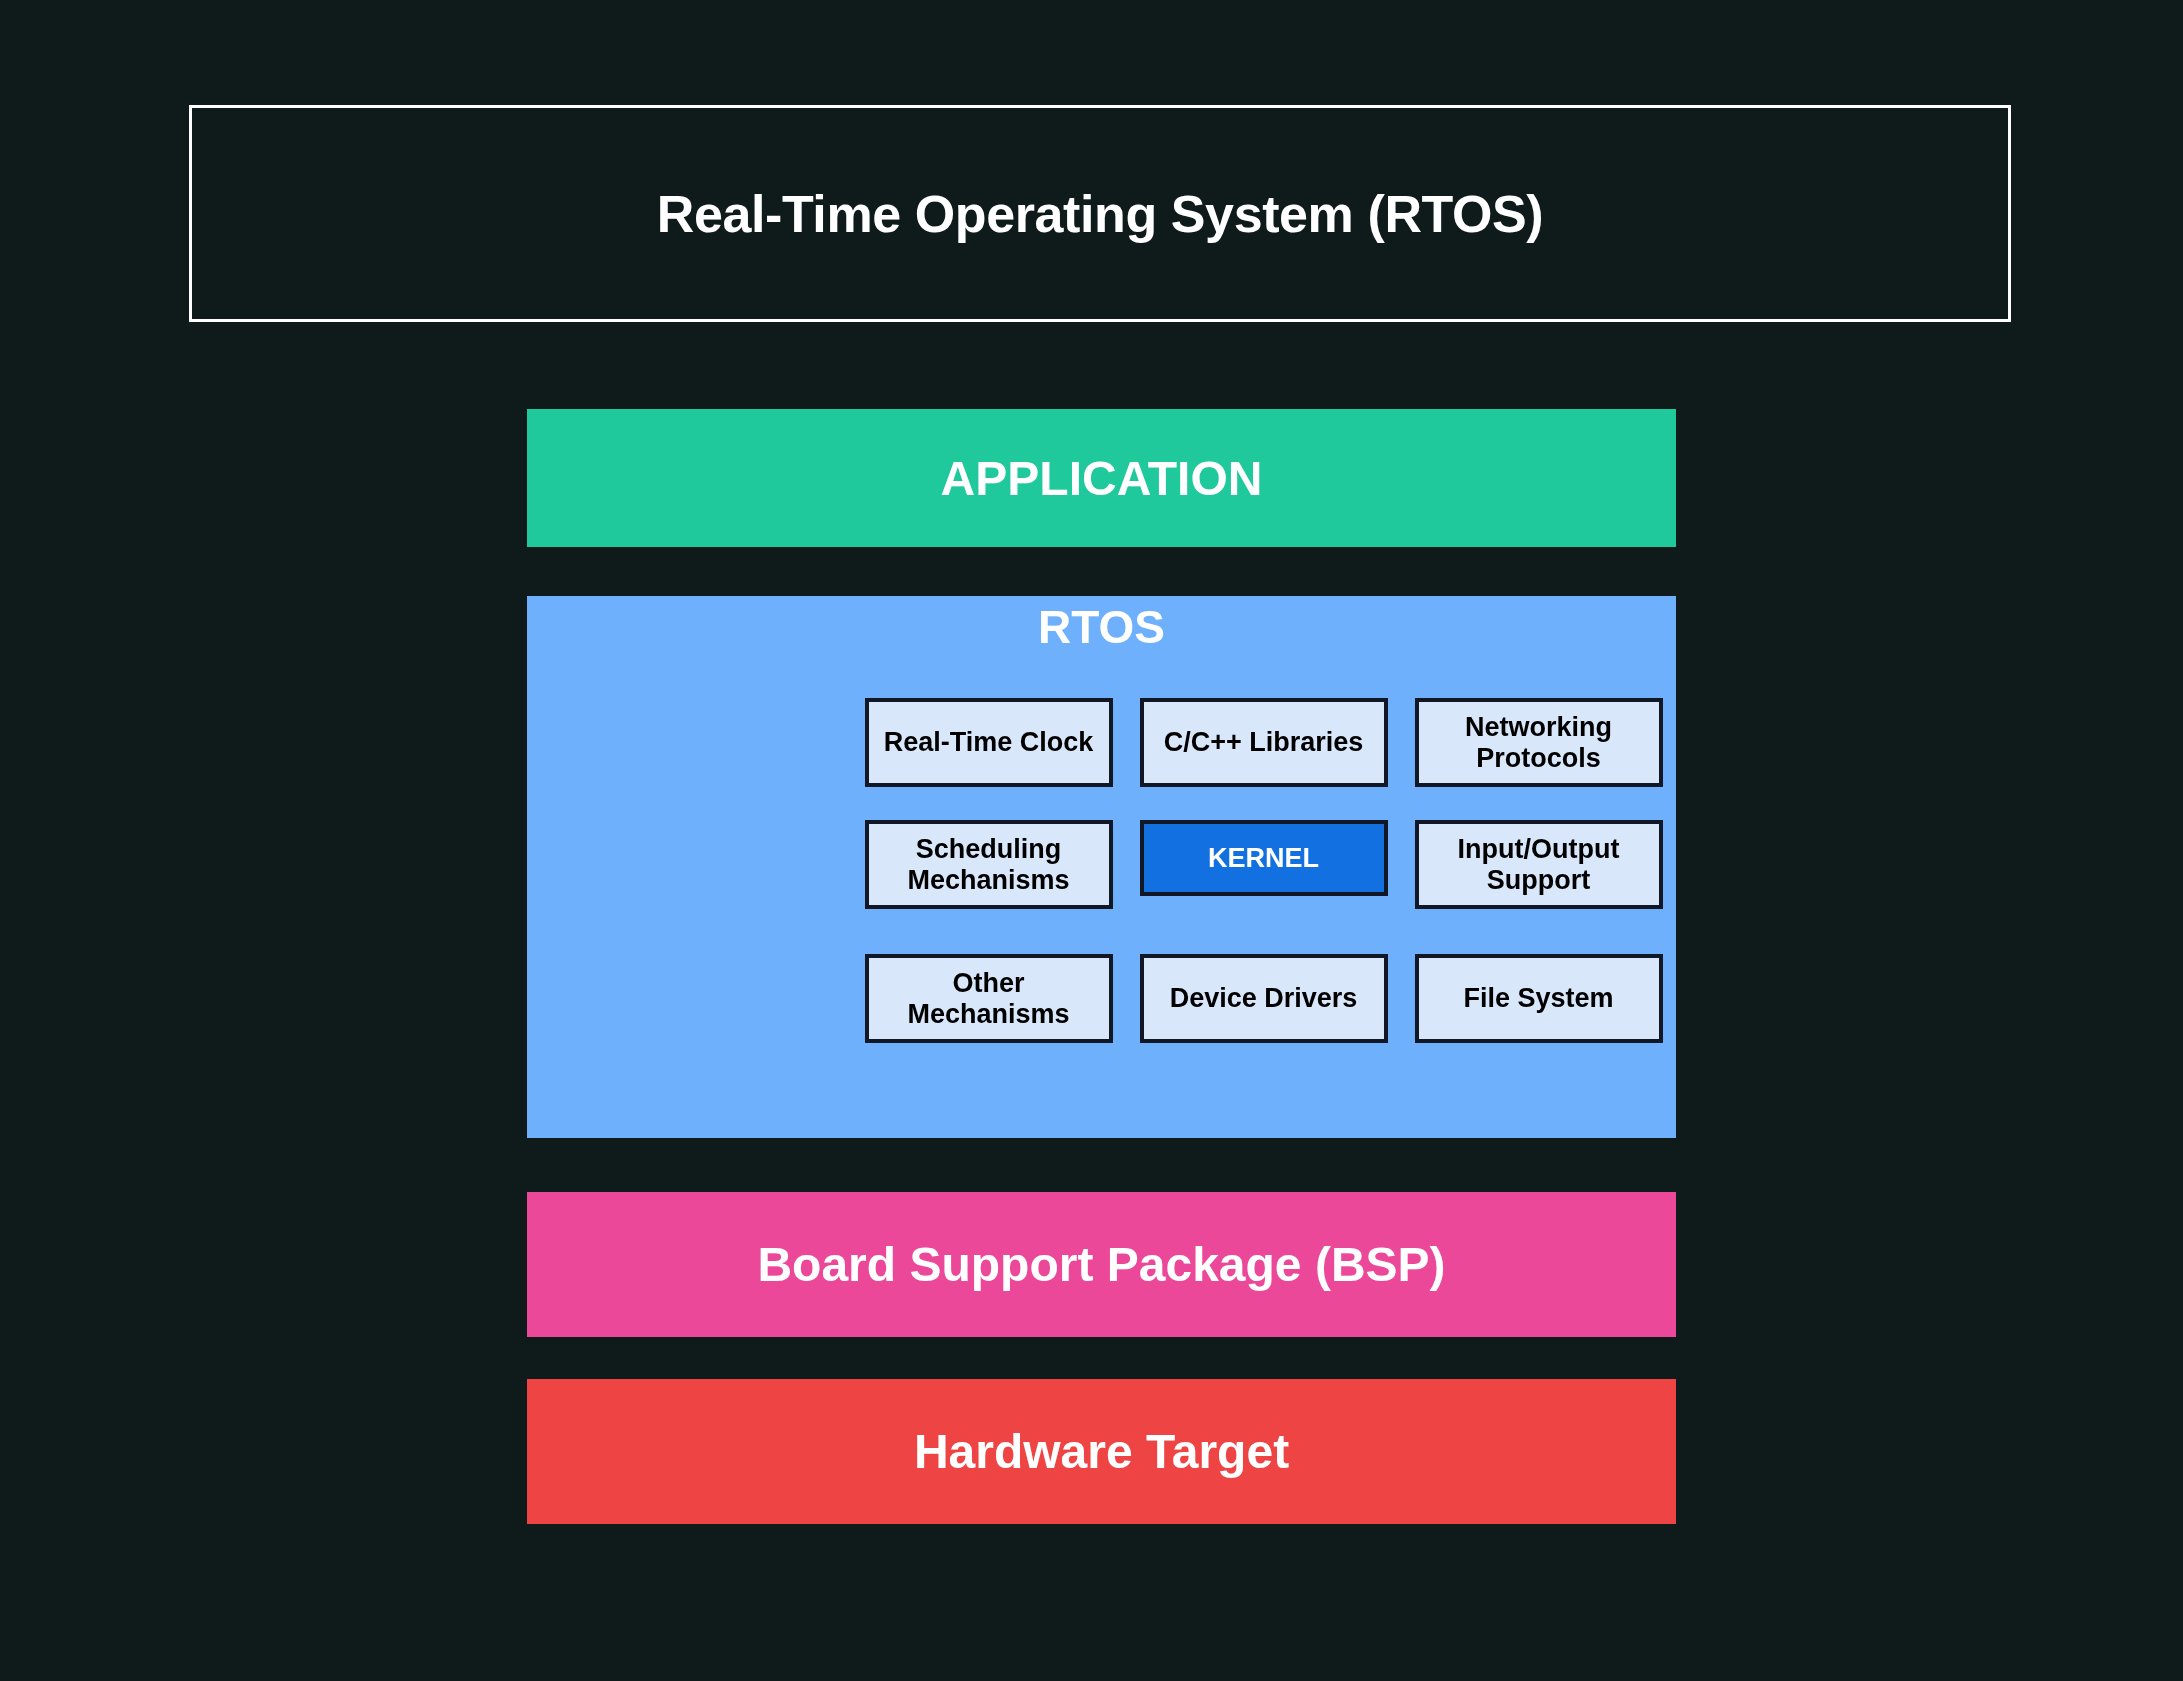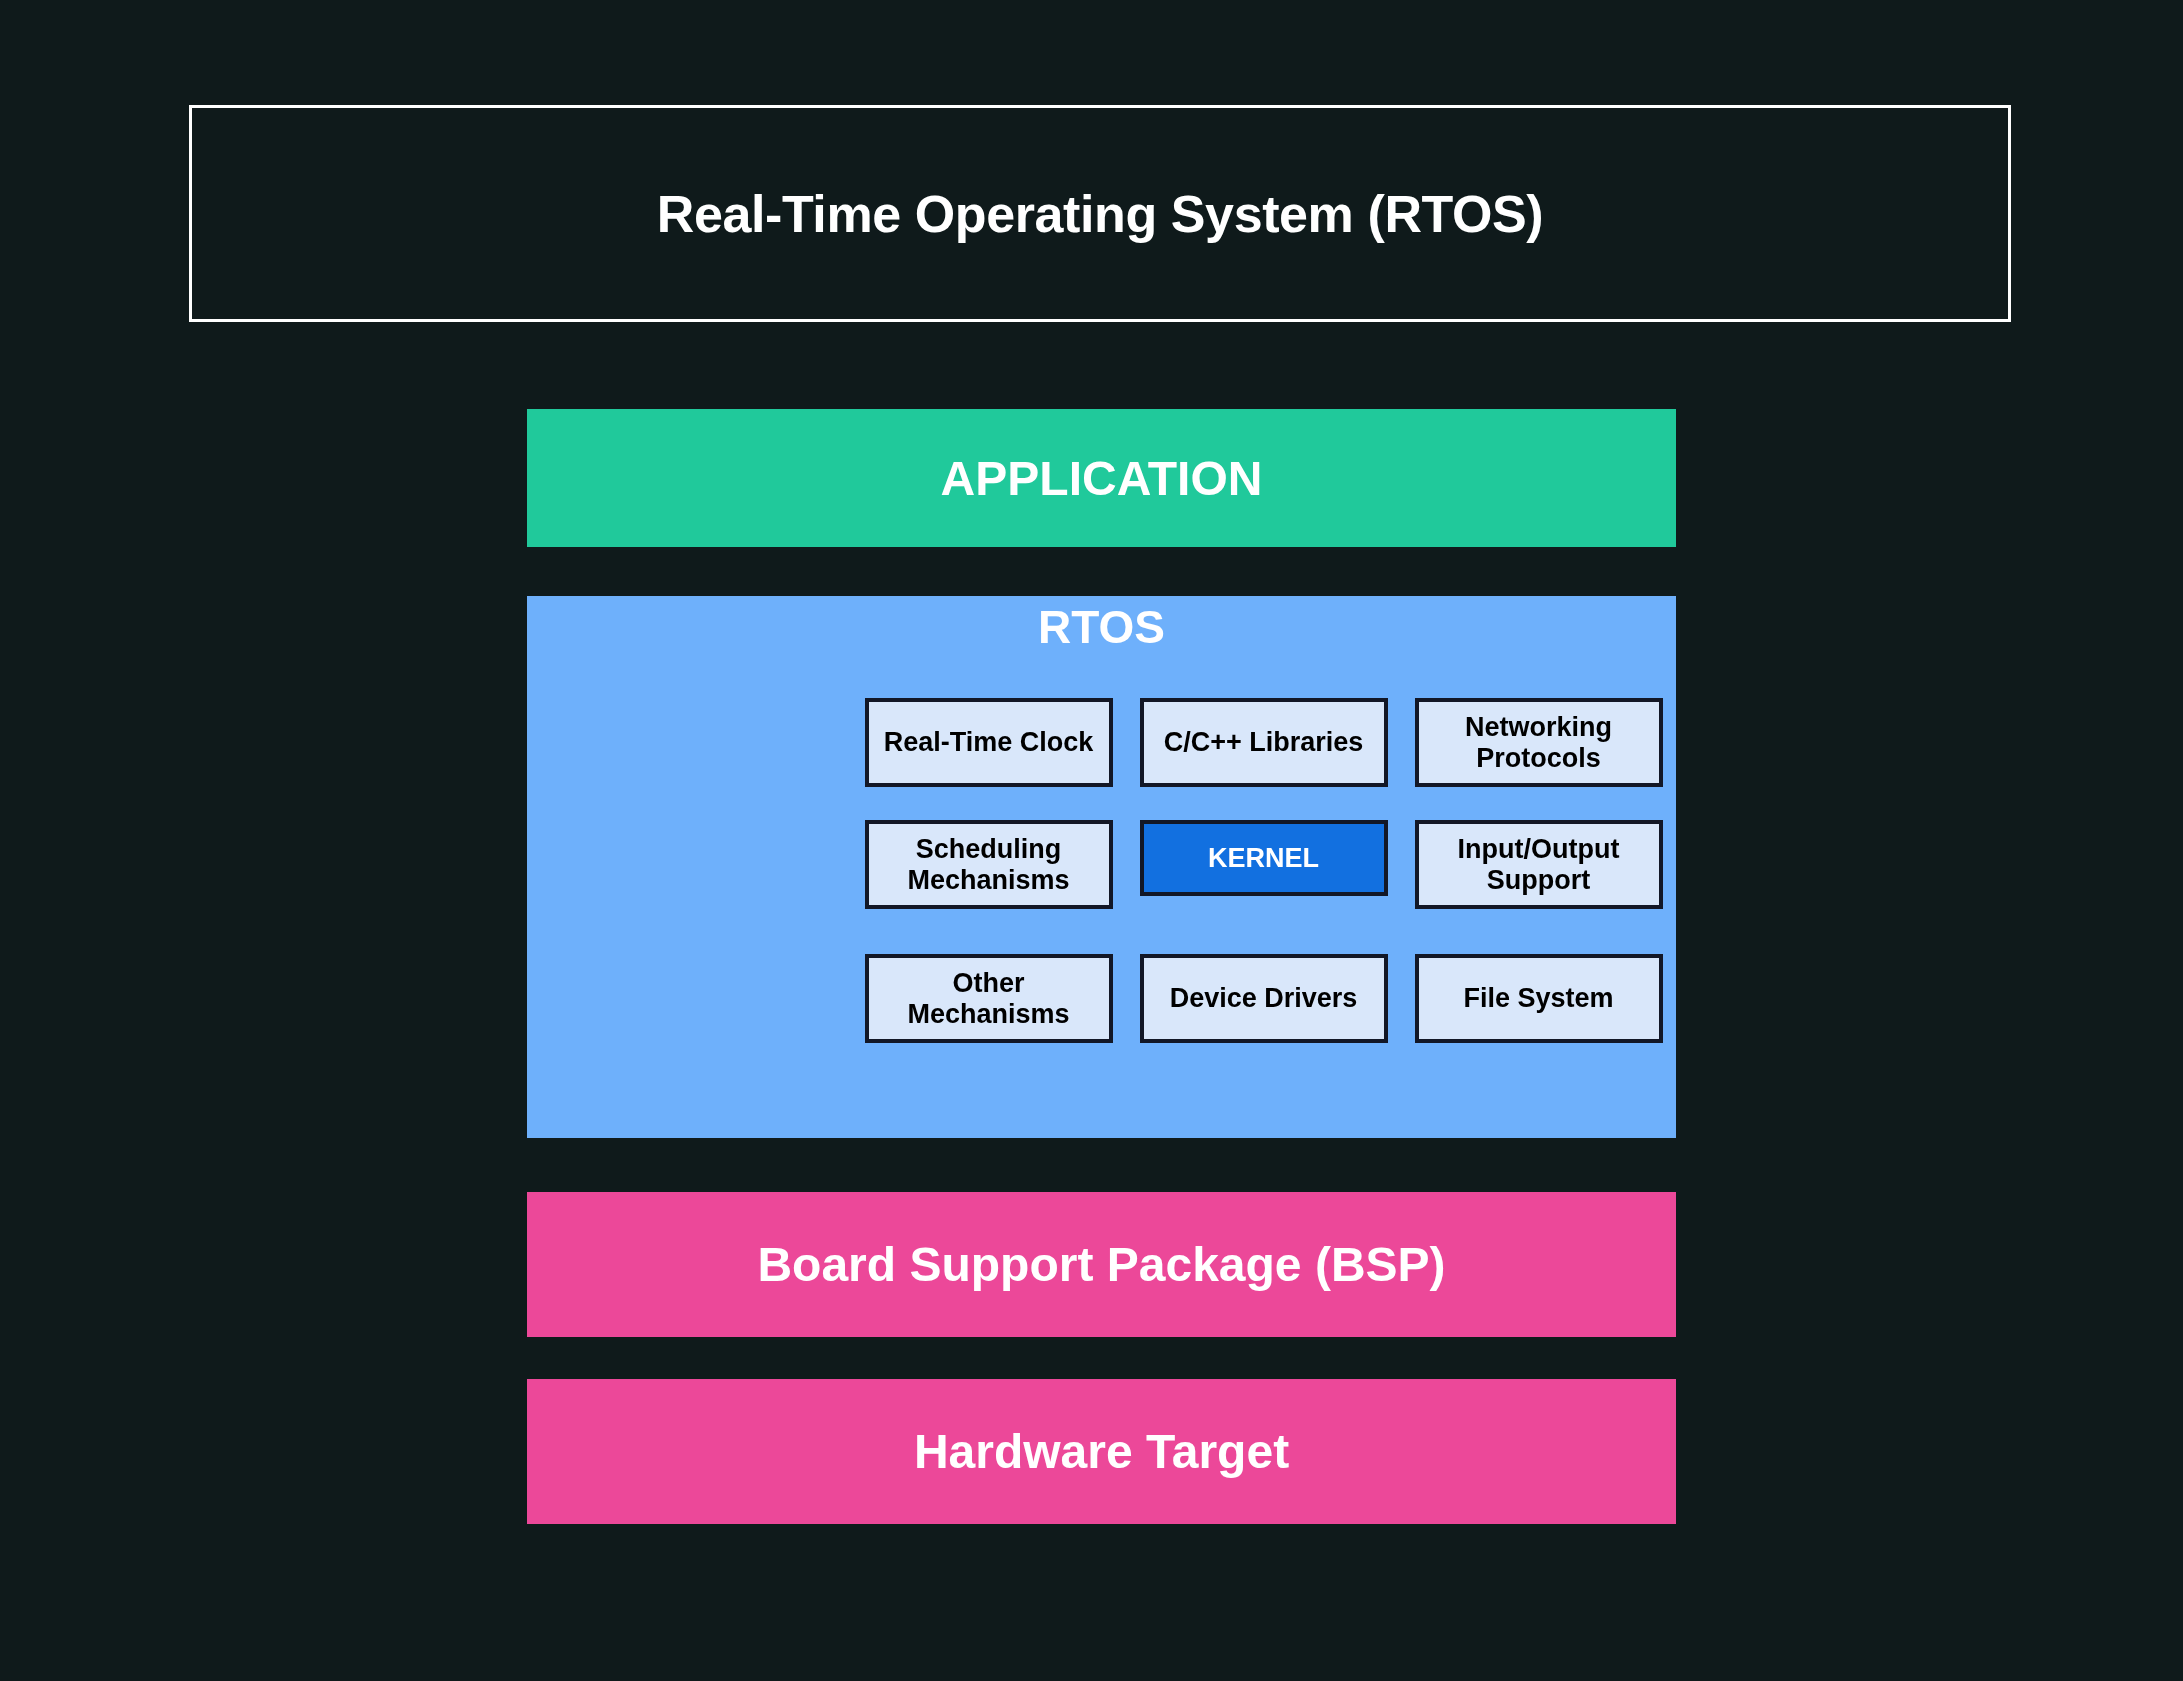--- a/index.html
+++ b/index.html
@@ -62,21 +62,21 @@
   #band-bsp {
     top: 1192px;
     height: 145px;
     background: #ec4899;
   }
   #band-bsp .band-label { font-size: 48px; }
 
   #band-hardware {
     top: 1379px;
     height: 145px;
-    background: #ec4899;
+    background: #ef4444;
   }
   #band-hardware .band-label { font-size: 48px; }
 
   
   #rtos-panel {
     position: absolute;
     left: 527px;
     top: 596px;
     width: 1149px;
     height: 542px;

